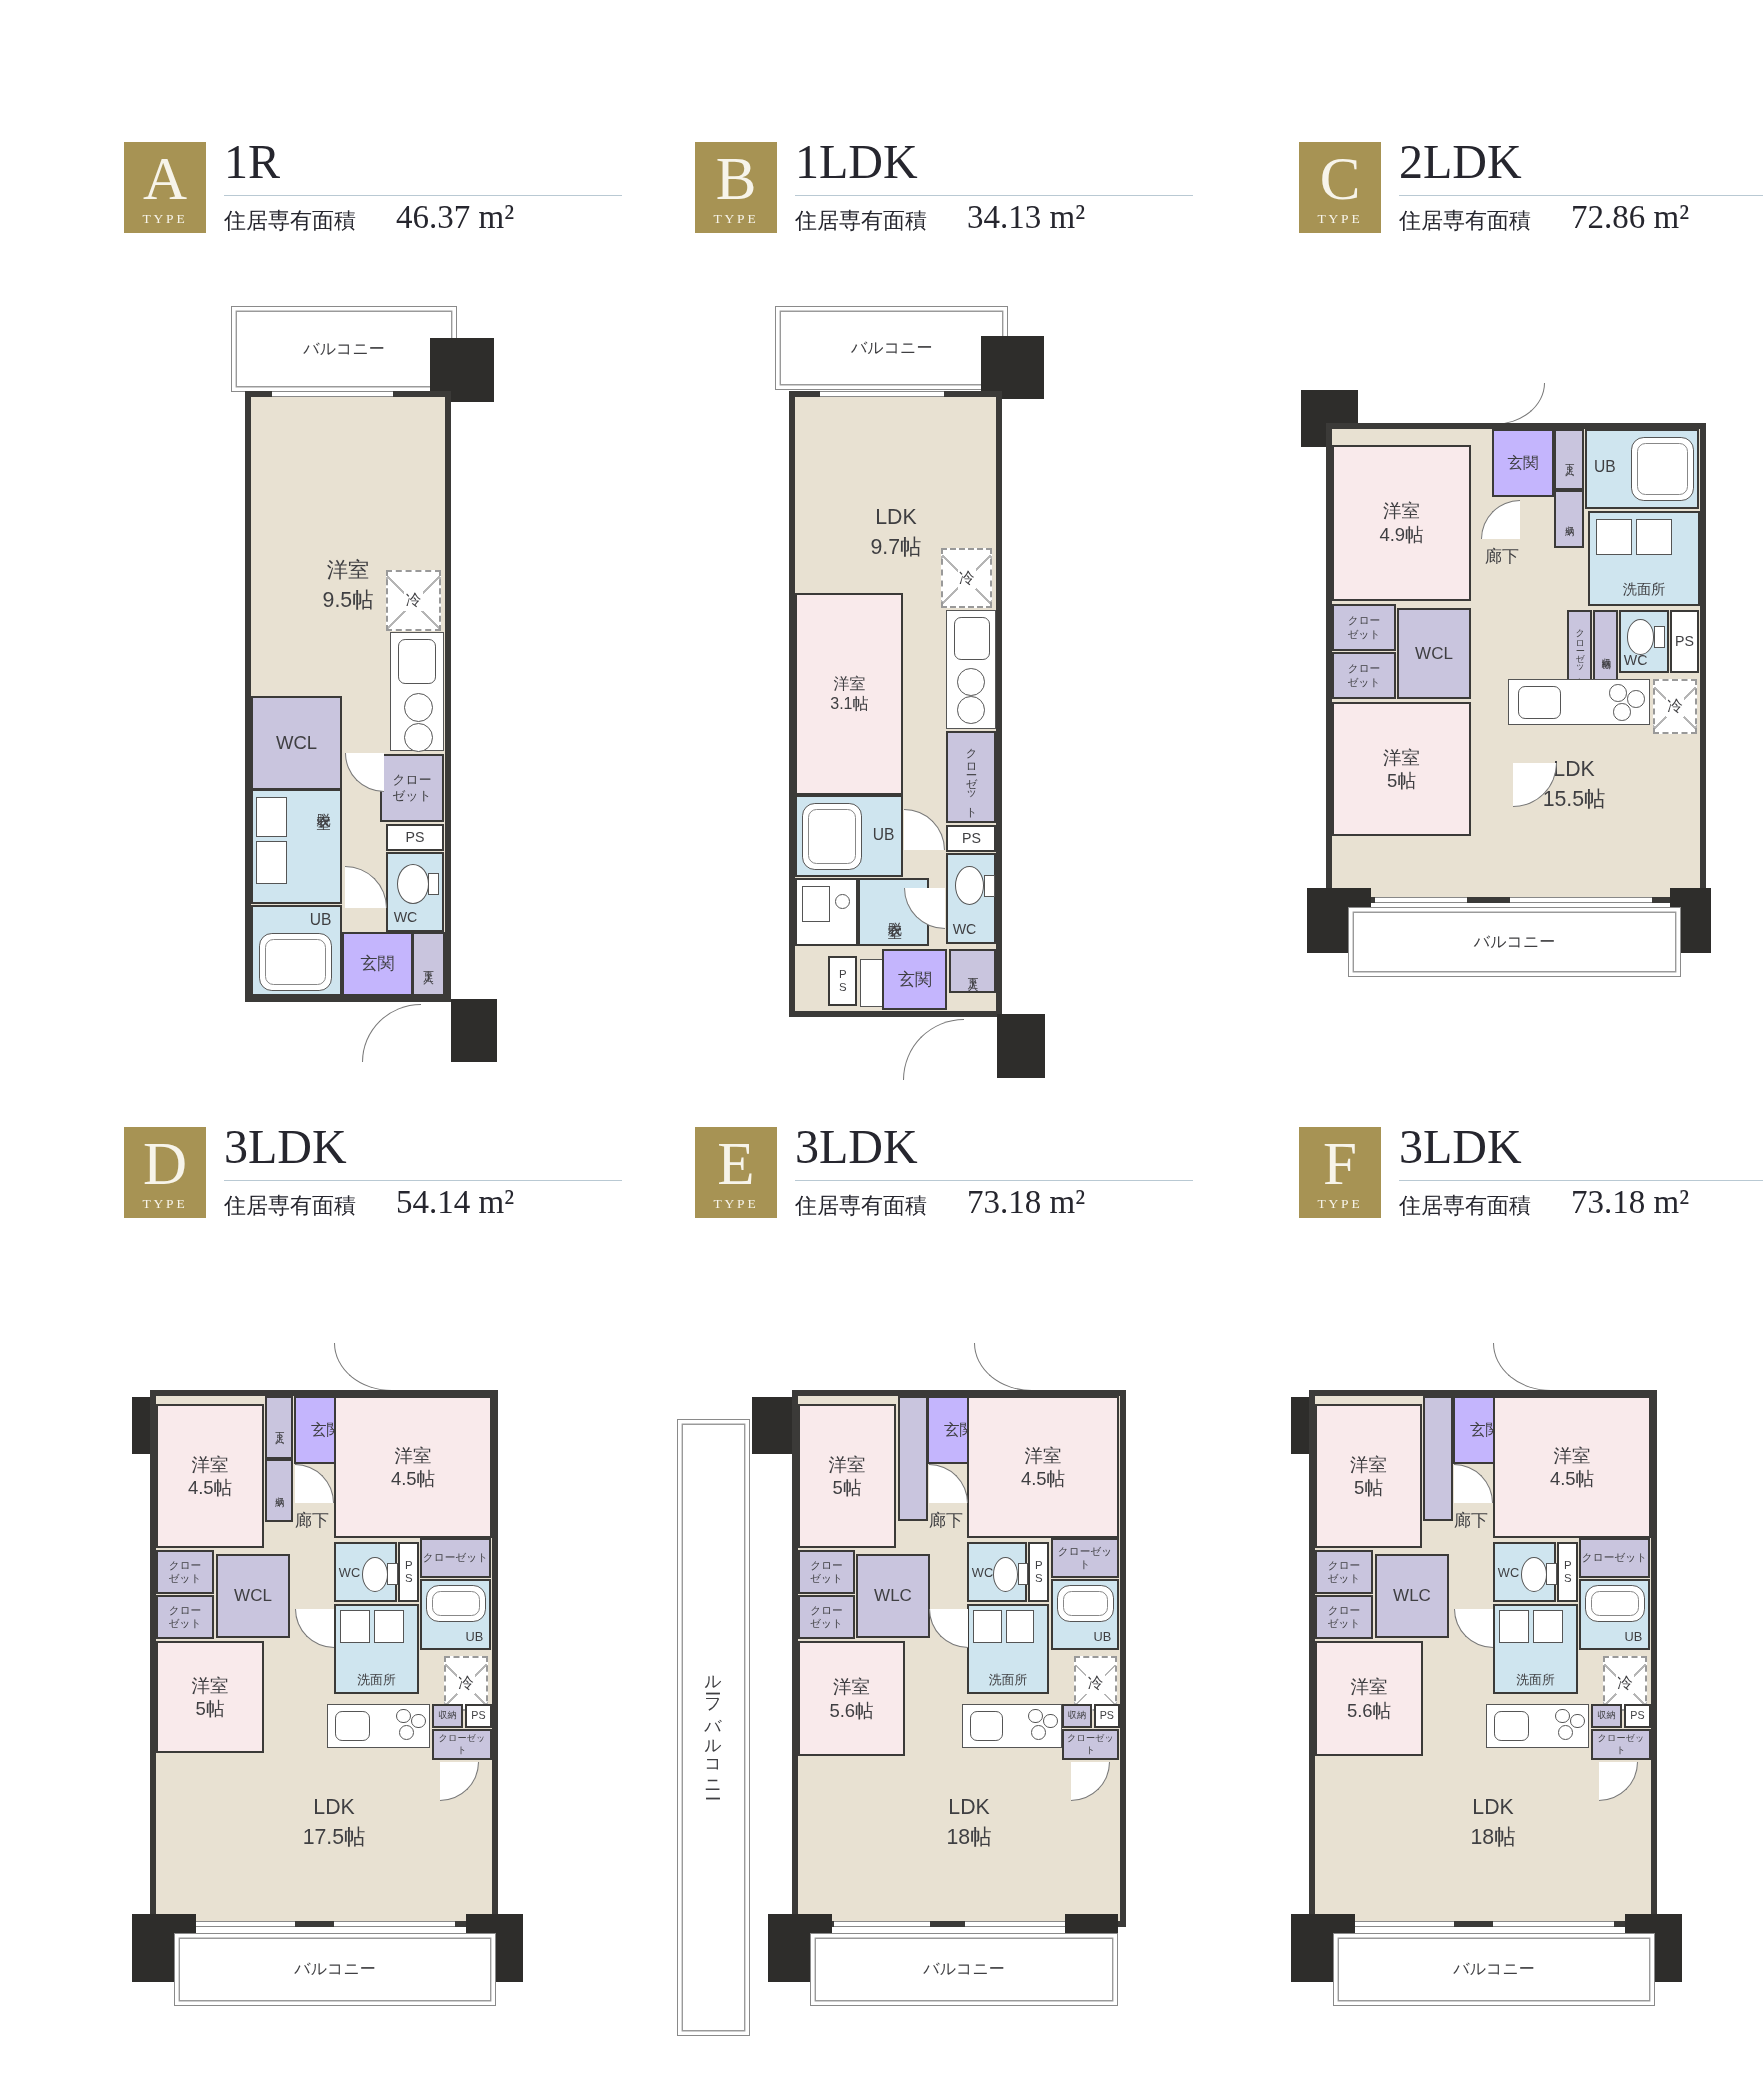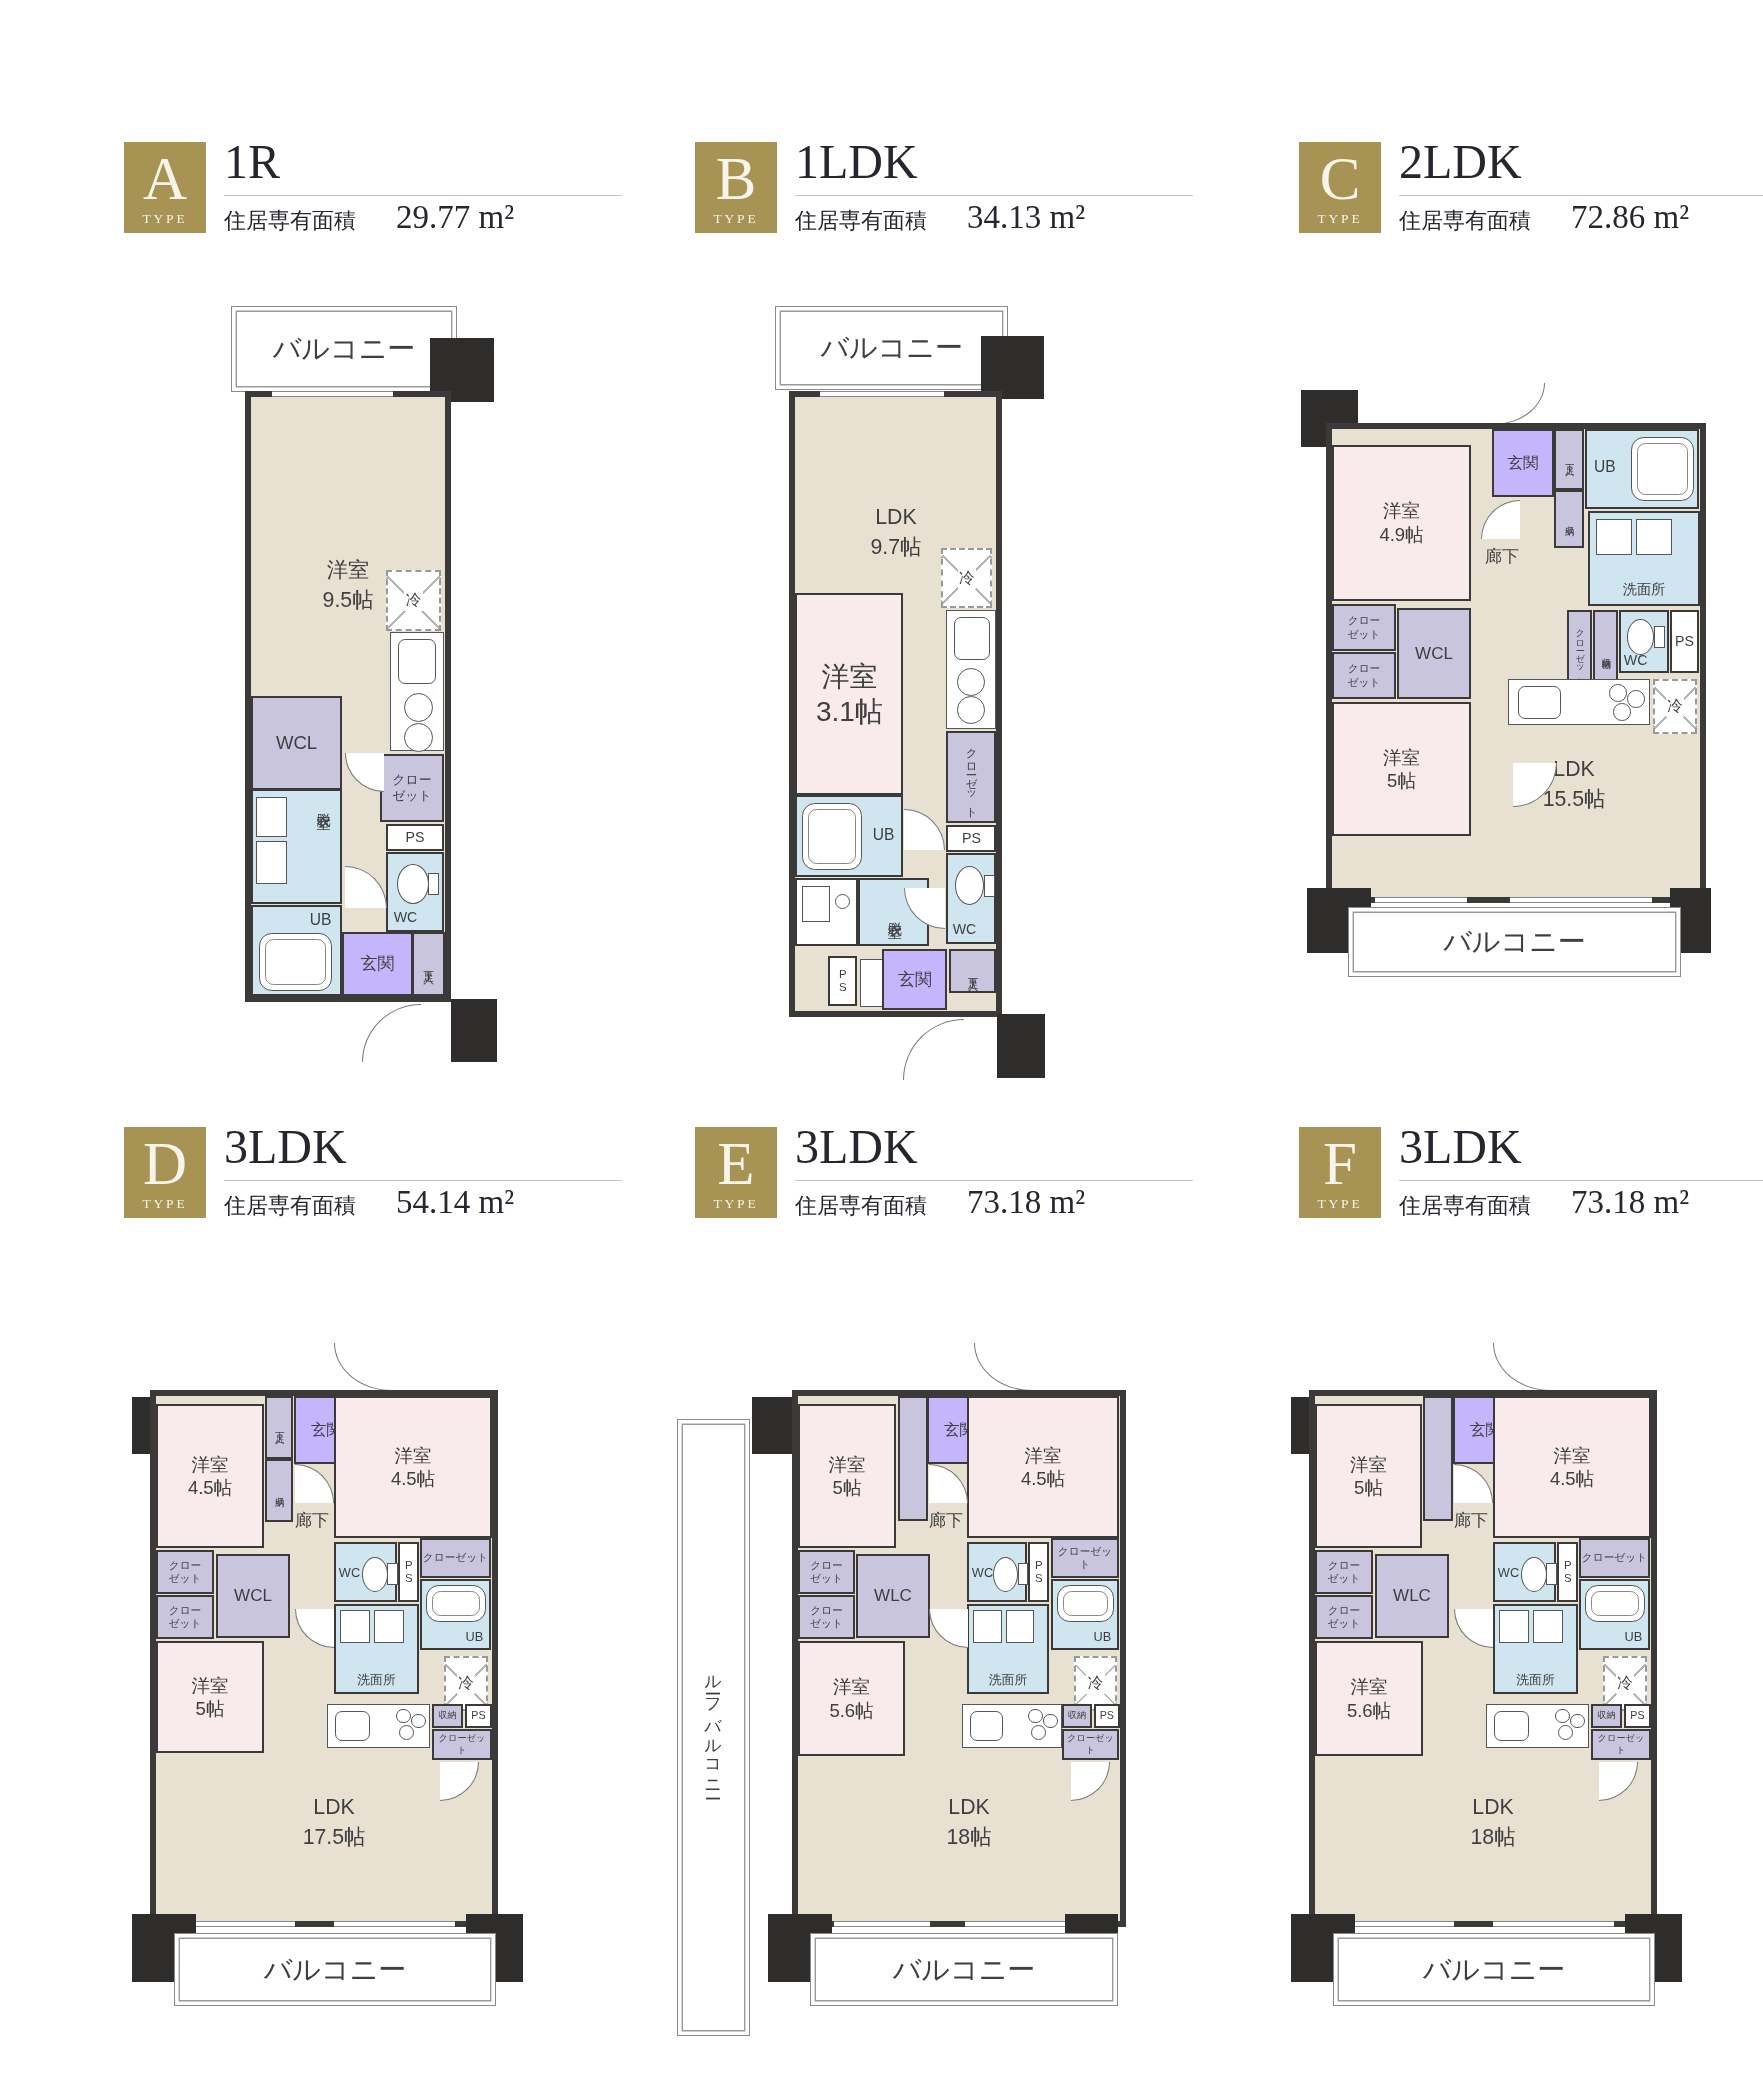--- a/index.html
+++ b/index.html
@@ -28,21 +28,21 @@
   .block{position:absolute;background:#2e2d2b;}
   .rm{position:absolute;display:flex;align-items:center;justify-content:center;flex-direction:column;
       text-align:center;border:2.8px solid #3b3a38;box-sizing:border-box;line-height:1.25;}
   .pink{background:#f9eaeb;} .lav{background:#c9c5de;} .blu{background:#cfe5ef;}
   .gry{background:#c4b5fd;} .wht{background:#ffffff;}
   .vt{writing-mode:vertical-rl;text-orientation:upright;letter-spacing:1.4px;}
   .lbl{position:absolute;display:flex;flex-direction:column;align-items:center;gap:2.8px;
        line-height:1.3;}
   .f13{font-size:9.2px;}.f15{font-size:10.7px;}.f16{font-size:11.4px;}.f18{font-size:12.8px;}
   .f20{font-size:14.2px;}.f22{font-size:15.6px;}.f24{font-size:17px;}.f26{font-size:18.5px;}
-  .f28{font-size:28px;}.f30{font-size:21.3px;}
+  .f28{font-size:16px;}.f30{font-size:21.3px;}
   .rei{position:absolute;background-color:#fff;border:2.1px dashed #999;box-sizing:border-box;
        display:flex;align-items:center;justify-content:center;font-size:15.6px;
        background-image:linear-gradient(45deg,transparent 47%,#b5b5b5 47%,#b5b5b5 50%,transparent 50%),
                         linear-gradient(-45deg,transparent 47%,#b5b5b5 47%,#b5b5b5 50%,transparent 50%);}
   .rei span{background:#fff;padding:0 1.4px;}
   .kit{position:absolute;background:#fff;border:1.4px solid #555;box-sizing:border-box;}
   .sink{position:absolute;border:1.4px solid #555;border-radius:7.1px;background:#fff;}
   .brn{position:absolute;border:1.4px solid #555;border-radius:50%;background:#fff;}
   .tub{position:absolute;background:#fff;border:1.4px solid #555;border-radius:12.8px;box-sizing:border-box;}
   .tub::after{content:"";position:absolute;inset:5px;border:1.4px solid #888;border-radius:8.5px;}
@@ -62,21 +62,21 @@
 <body>
 
 <div class="hdr" style="left:124px;top:142px;">
   <div class="badge">
     <span class="ltr">A</span>
     <span class="tp">TYPE</span>
   </div>
   <div class="h-name">1R</div>
   <div class="h-rule"></div>
   <div class="h-cap">住居専有面積</div>
-  <div class="h-area">29.77 m²</div>
+  <div class="h-area">46.37 m²</div>
 </div>
 
 <div class="hdr" style="left:695px;top:142px;">
   <div class="badge">
     <span class="ltr">B</span>
     <span class="tp">TYPE</span>
   </div>
   <div class="h-name">1LDK</div>
   <div class="h-rule"></div>
   <div class="h-cap">住居専有面積</div>

